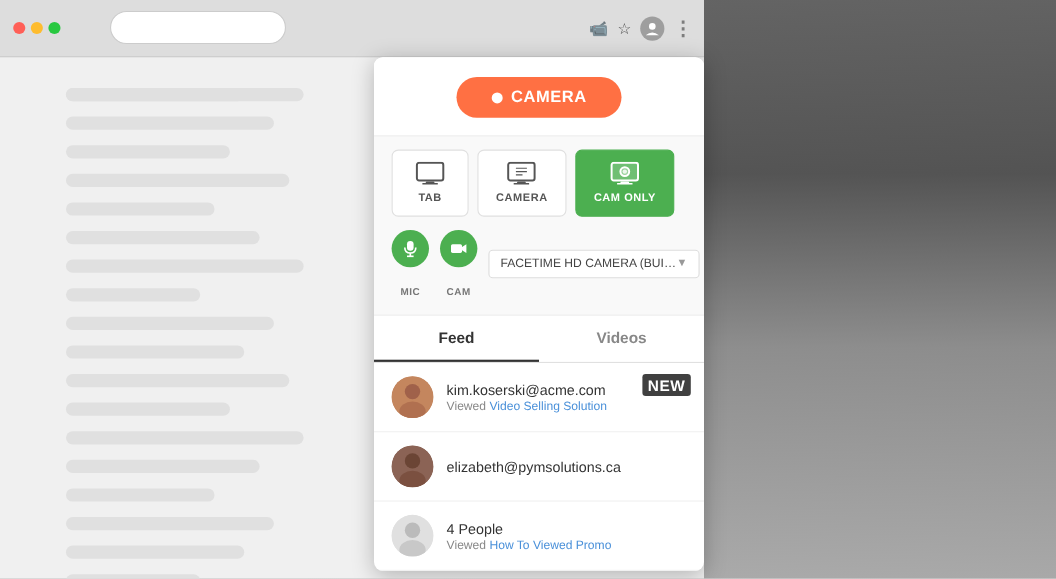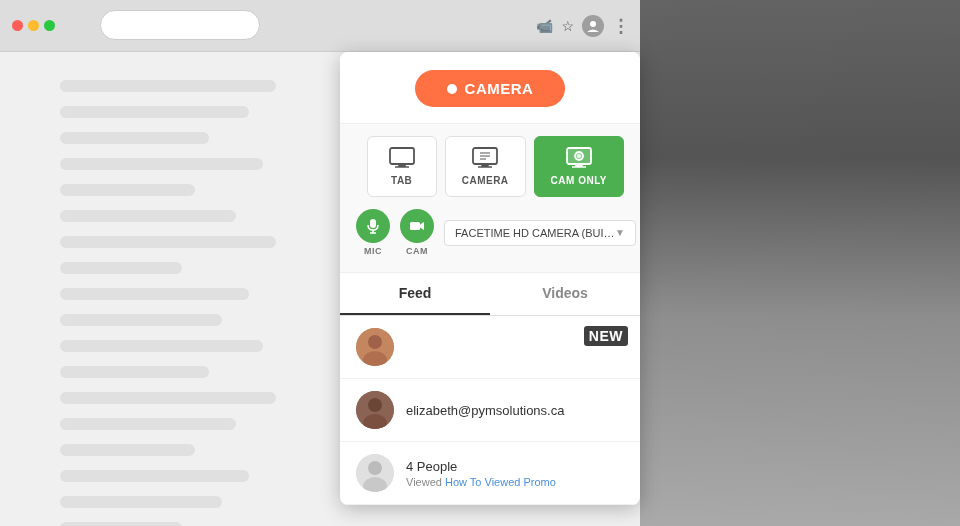--- a/index.html
+++ b/index.html
@@ -128,21 +128,21 @@
     .mode-selector {
       padding: 12px 16px 16px;
       background: #f9f9f9;
       border-top: 1px solid #eee;
       border-bottom: 1px solid #eee;
     }
 
     .mode-buttons {
       display: flex;
       gap: 8px;
-      justify-content: flex-end;
+      justify-content: flex-start;
       margin-bottom: 12px;
     }
 
     .mode-btn {
       display: flex;
       flex-direction: column;
       align-items: center;
       gap: 6px;
       padding: 10px 16px;
       border: 1px solid #e0e0e0;
@@ -180,21 +180,21 @@
       display: flex;
       align-items: center;
       gap: 10px;
       margin-bottom: 0;
     }
 
     .mic-cam-btn {
       display: flex;
       flex-direction: column;
       align-items: center;
-      gap: 3px;
+      gap: 17px;
     }
 
     .mic-cam-circle {
       width: 34px;
       height: 34px;
       border-radius: 50%;
       background: #4caf50;
       display: flex;
       align-items: center;
       justify-content: center;
@@ -501,20 +501,27 @@
   <div class="feed-list">
 
     <div class="feed-item">
       <div class="feed-avatar avatar-person-1">
         <svg width="38" height="38" viewBox="0 0 38 38">
           <circle cx="19" cy="19" r="19" fill="#c4865e"></circle>
           <circle cx="19" cy="14" r="7" fill="#a0614a"></circle>
           <ellipse cx="19" cy="32" rx="12" ry="9" fill="#b07050"></ellipse>
         </svg>
       </div>
+      <div class="feed-info">
+        <div class="feed-email">kim.koserski@acme.com</div>
+        <div class="feed-viewed">
+          <span>Viewed</span>
+          <a href="#" class="feed-link">Video Selling Solution</a>
+        </div>
+      </div>
       <div class="new-badge">NEW</div>
     </div>
 
     <div class="feed-item">
       <div class="feed-avatar avatar-person-2">
         <svg width="38" height="38" viewBox="0 0 38 38">
           <circle cx="19" cy="19" r="19" fill="#8b6355"></circle>
           <circle cx="19" cy="14" r="7" fill="#6b4535"></circle>
           <ellipse cx="19" cy="32" rx="12" ry="9" fill="#7b5040"></ellipse>
         </svg>

